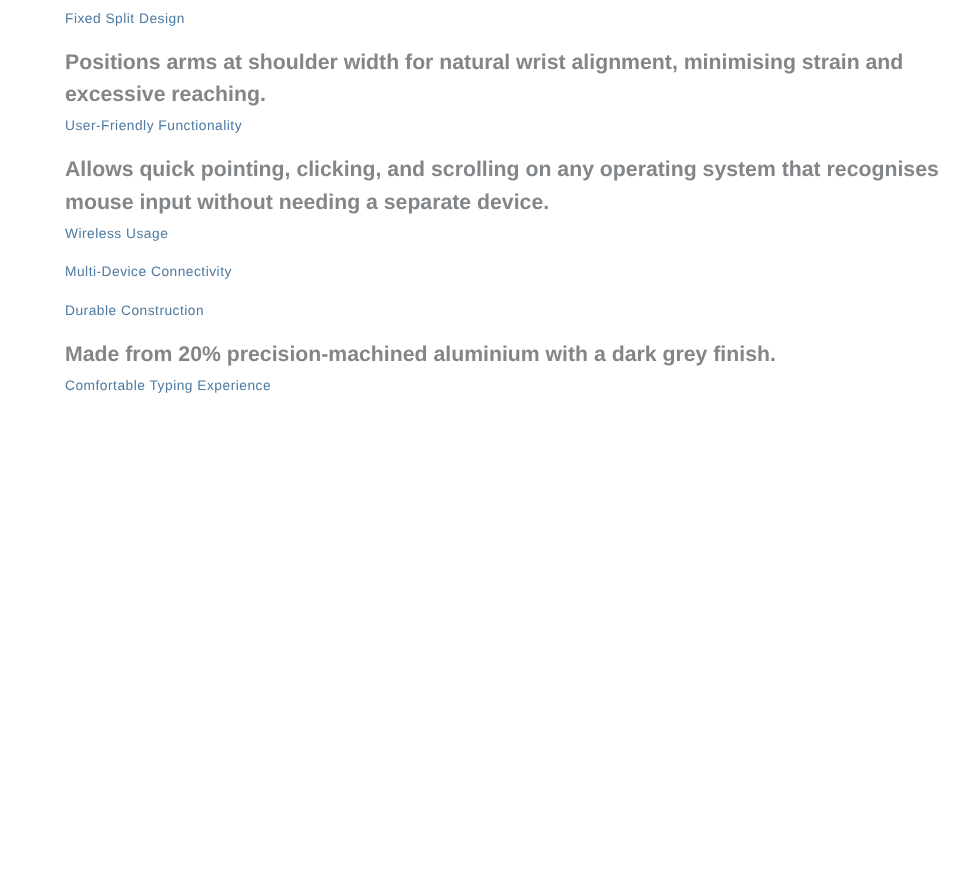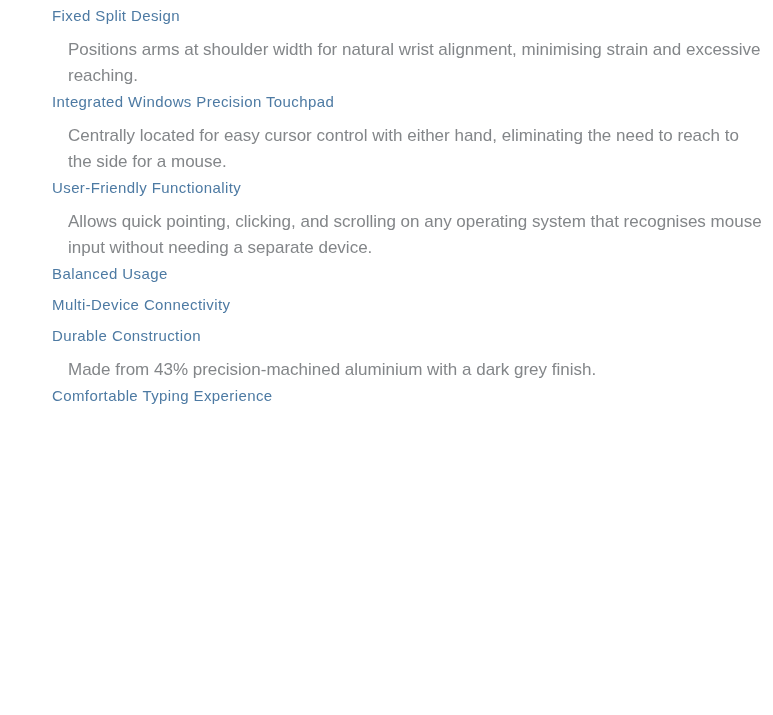--- a/index.html
+++ b/index.html
@@ -26,66 +26,62 @@
     line-height: 25px;
     font-weight: 700;
     letter-spacing: 1.2px;
     color: var(--title-color);
   }
   .features {
     margin-left: 12px;
   }
   .feature-heading {
     margin: 0 0 12px 0;
-    font-size: 15px;
+    font-size: 11px;
     line-height: 19px;
     font-weight: 400;
     letter-spacing: 0.4px;
     color: var(--heading-color);
   }
   .feature-description {
-    margin: 0 0 3px 16px;
+    margin: 0 0 3px 0;
     font-size: 17px;
     line-height: 26px;
-    font-weight: 400;
+    font-weight: 700;
     color: var(--body-color);
     max-width: 712px;
   }
 </style>
 </head>
 <body>
 
 <main class="page">
   <div class="features" id="feature-list">
   <section class="feature">
     <h2 class="feature-heading">Fixed Split Design</h2>
     <p class="feature-description">Positions arms at shoulder width for natural wrist alignment, minimising strain and excessive reaching.</p>
   </section>
 
-  <section class="feature">
-    <h2 class="feature-heading">Integrated Windows Precision Touchpad</h2>
-    <p class="feature-description">Centrally located for easy cursor control with either hand, eliminating the need to reach to the side for a mouse.</p>
-  </section>
 
   <section class="feature">
     <h2 class="feature-heading">User-Friendly Functionality</h2>
     <p class="feature-description">Allows quick pointing, clicking, and scrolling on any operating system that recognises mouse input without needing a separate device.</p>
   </section>
 
   <section class="feature">
-    <h2 class="feature-heading">Balanced Usage</h2>
+    <h2 class="feature-heading">Wireless Usage</h2>
   </section>
 
 
   <section class="feature">
     <h2 class="feature-heading">Multi-Device Connectivity</h2>
   </section>
 
   <section class="feature">
     <h2 class="feature-heading">Durable Construction</h2>
-    <p class="feature-description">Made from 43% precision-machined aluminium with a dark grey finish.</p>
+    <p class="feature-description">Made from 20% precision-machined aluminium with a dark grey finish.</p>
   </section>
 
   <section class="feature">
     <h2 class="feature-heading">Comfortable Typing Experience</h2>
   </section>
 </div>
 </main>
 
 </body></html>

